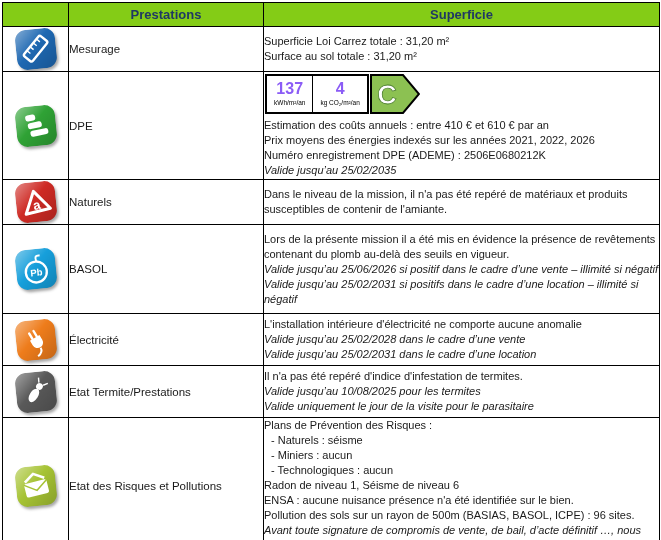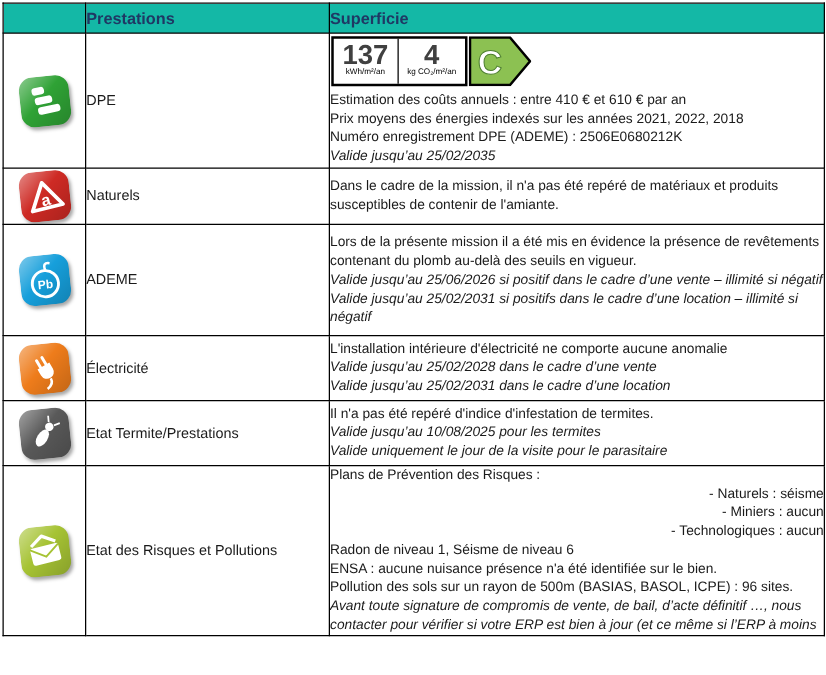--- a/index.html
+++ b/index.html
@@ -1,37 +1,37 @@
 <!DOCTYPE html>
 <html><head>
 <meta charset="utf-8">
 <style>
   html,body { margin:0; padding:0; background:#ffffff; }
   body { width:661px; height:540px; font-family:"Liberation Sans", sans-serif; }
   .canvas { position:relative; width:661px; height:540px; overflow:hidden; background:#fff; }
   table.diag { position:absolute; left:2px; top:2px; width:657px; border-collapse:collapse; table-layout:fixed; }
   table.diag td, table.diag th { border:1.4px solid #000; padding:0; vertical-align:middle; overflow:hidden; }
-  th.hdr { background:#14b8a6; color:#1f3864; font-size:13px; font-weight:bold; height:23px; text-align:left; }
+  th.hdr { background:#84cc16; color:#1f3864; font-size:13px; font-weight:bold; height:23px; text-align:center; }
   tr.h38 { height:38px; } tr.h108 { height:108px; } tr.h89 { height:89px; }
   tr.h52 { height:52px; } tr.h136 { height:136px; }
   td.icon-cell { text-align:center; }
   .badge { width:40px; height:40px; margin:2px auto; border-radius:11px; transform:rotate(-6deg);
            background-image:linear-gradient(135deg, rgba(255,255,255,.45), rgba(255,255,255,0) 45%, rgba(0,0,0,.18));
            box-shadow:1.5px 2.5px 3px rgba(0,0,0,.35);
            display:flex; align-items:center; justify-content:center; }
   td.label-cell { font-size:11.5px; color:#1a1a1a; padding-left:18px; }
   td.conclusion-cell { font-size:11px; color:#1a1a1a; padding:3px 7px; }
   .line { line-height:15px; }
   .line.italic { font-style:italic; }
-  .line.indent { padding-left:7px;text-align:right; }
+  .line.indent { padding-left:7px; }
   .dpe-tag { display:flex; align-items:stretch; height:40px; margin:1px 0 4px 1px; }
   .dpe-box { display:flex; border:2px solid #000; background:#fff; }
   .dpe-cellbox { padding:2px 7px 1px 7px; text-align:center; }
   .dpe-cellbox.sep { border-left:1.5px solid #000; }
-  .dpe-val { font-size:22px; font-weight:bold; line-height:21px; color:#404040;text-align:center; }
+  .dpe-val { font-size:16px; font-weight:bold; line-height:21px; color:#8b5cf6;text-align:center; }
   .dpe-unit { font-size:6.5px; line-height:7px; color:#000; white-space:nowrap; }
   .dpe-arrow { height:40px; width:50px; margin-left:1px; }
 </style>
 </head>
 <body>
 
 <div class="canvas">
 <table class="diag">
   <colgroup>
         <col style="width:66px">
@@ -40,20 +40,37 @@
       </colgroup>
   <thead>
     <tr>
       <th class="hdr"></th>
       <th class="hdr">Prestations</th>
       <th class="hdr">Superficie</th>
     </tr>
   </thead>
   <tbody>
 
+    <tr class="h38">
+      <td class="icon-cell">
+        <div class="badge" style="background-color: rgb(30, 104, 178);">
+          <svg width="40" height="40" viewBox="0 0 40 40">
+            <g transform="rotate(-45 20 20)">
+              <rect x="7" y="14" width="26" height="11" rx="2" fill="none" stroke="#fff" stroke-width="2.4"></rect>
+              <path d="M13 14.5v4 M18 14.5v4 M23 14.5v4 M28 14.5v4" stroke="#fff" stroke-width="1.4"></path>
+            </g>
+          </svg>
+        </div>
+      </td>
+      <td class="label-cell">Mesurage</td>
+      <td class="conclusion-cell">
+            <div class="line ">Superficie Loi Carrez totale : 31,20 m²</div>
+            <div class="line ">Surface au sol totale : 31,20 m²</div>
+          </td>
+    </tr>
 
     <tr class="h108">
       <td class="icon-cell">
         <div class="badge" style="background-color: rgb(47, 162, 53);">
           <svg width="40" height="40" viewBox="0 0 40 40">
             <g fill="#fff" transform="rotate(-6 20 20)">
               <rect x="11" y="8" width="10" height="6" rx="2.5"></rect>
               <rect x="12" y="16" width="14" height="6" rx="2.5"></rect>
               <rect x="13" y="24" width="18" height="6" rx="2.5"></rect>
             </g>
@@ -73,55 +90,55 @@
               <div class="dpe-unit">kg CO₂/m²/an</div>
             </div>
           </div>
           <svg class="dpe-arrow" viewBox="0 0 50 40">
             <polygon points="1,1 33,1 49,20 33,39 1,39" stroke="#000" stroke-width="2" fill="#8cc152"></polygon>
             <text x="17" y="30" text-anchor="middle" font-size="27" font-weight="bold" fill="#ffffff" stroke="#4a7d2b" stroke-width="0.8">C</text>
           </svg>
         </div>
         <div>
               <div class="line ">Estimation des coûts annuels : entre 410 € et 610 € par an</div>
-              <div class="line ">Prix moyens des énergies indexés sur les années 2021, 2022, 2018</div>
+              <div class="line ">Prix moyens des énergies indexés sur les années 2021, 2022, 2026</div>
               <div class="line ">Numéro enregistrement DPE (ADEME) : 2506E0680212K</div>
               <div class="line italic">Valide jusqu’au 25/02/2035</div>
             </div>
       </td>
     </tr>
 
     <tr class="h38">
       <td class="icon-cell">
         <div class="badge" style="background-color: rgb(206, 42, 36);">
           <svg width="40" height="40" viewBox="0 0 40 40">
             <g transform="rotate(-8 20 20)">
               <path d="M20 9 L32.5 29.5 L7.5 29.5 Z" fill="none" stroke="#fff" stroke-width="3" stroke-linejoin="round"></path>
               <text x="20" y="27.5" text-anchor="middle" font-size="13" font-weight="bold" fill="#fff" font-family="Liberation Sans, sans-serif">a</text>
             </g>
           </svg>
         </div>
       </td>
       <td class="label-cell">Naturels</td>
       <td class="conclusion-cell">
-            <div class="line ">Dans le cadre de la mission, il n'a pas été repéré de matériaux et produits susceptibles de contenir de l'amiante.</div>
+            <div class="line ">Dans le niveau de la mission, il n'a pas été repéré de matériaux et produits susceptibles de contenir de l'amiante.</div>
           </td>
     </tr>
 
     <tr class="h89">
       <td class="icon-cell">
         <div class="badge" style="background-color: rgb(22, 159, 219);">
           <svg width="40" height="40" viewBox="0 0 40 40">
             <circle cx="20" cy="23" r="10.5" fill="none" stroke="#fff" stroke-width="2.3"></circle>
             <text x="20" y="26.8" text-anchor="middle" font-size="9.5" font-weight="bold" fill="#fff" font-family="Liberation Sans, sans-serif">Pb</text>
             <path d="M21 12.5 q-2 -7 4 -5.5" fill="none" stroke="#fff" stroke-width="2"></path>
           </svg>
         </div>
       </td>
-      <td class="label-cell">ADEME</td>
+      <td class="label-cell">BASOL</td>
       <td class="conclusion-cell">
             <div class="line ">Lors de la présente mission il a été mis en évidence la présence de revêtements contenant du plomb au-delà des seuils en vigueur.</div>
             <div class="line italic">Valide jusqu’au 25/06/2026 si positif dans le cadre d’une vente – illimité si négatif</div>
             <div class="line italic">Valide jusqu’au 25/02/2031 si positifs dans le cadre d’une location – illimité si négatif</div>
           </td>
     </tr>
 
     <tr class="h52">
       <td class="icon-cell">
         <div class="badge" style="background-color: rgb(238, 124, 27);">

